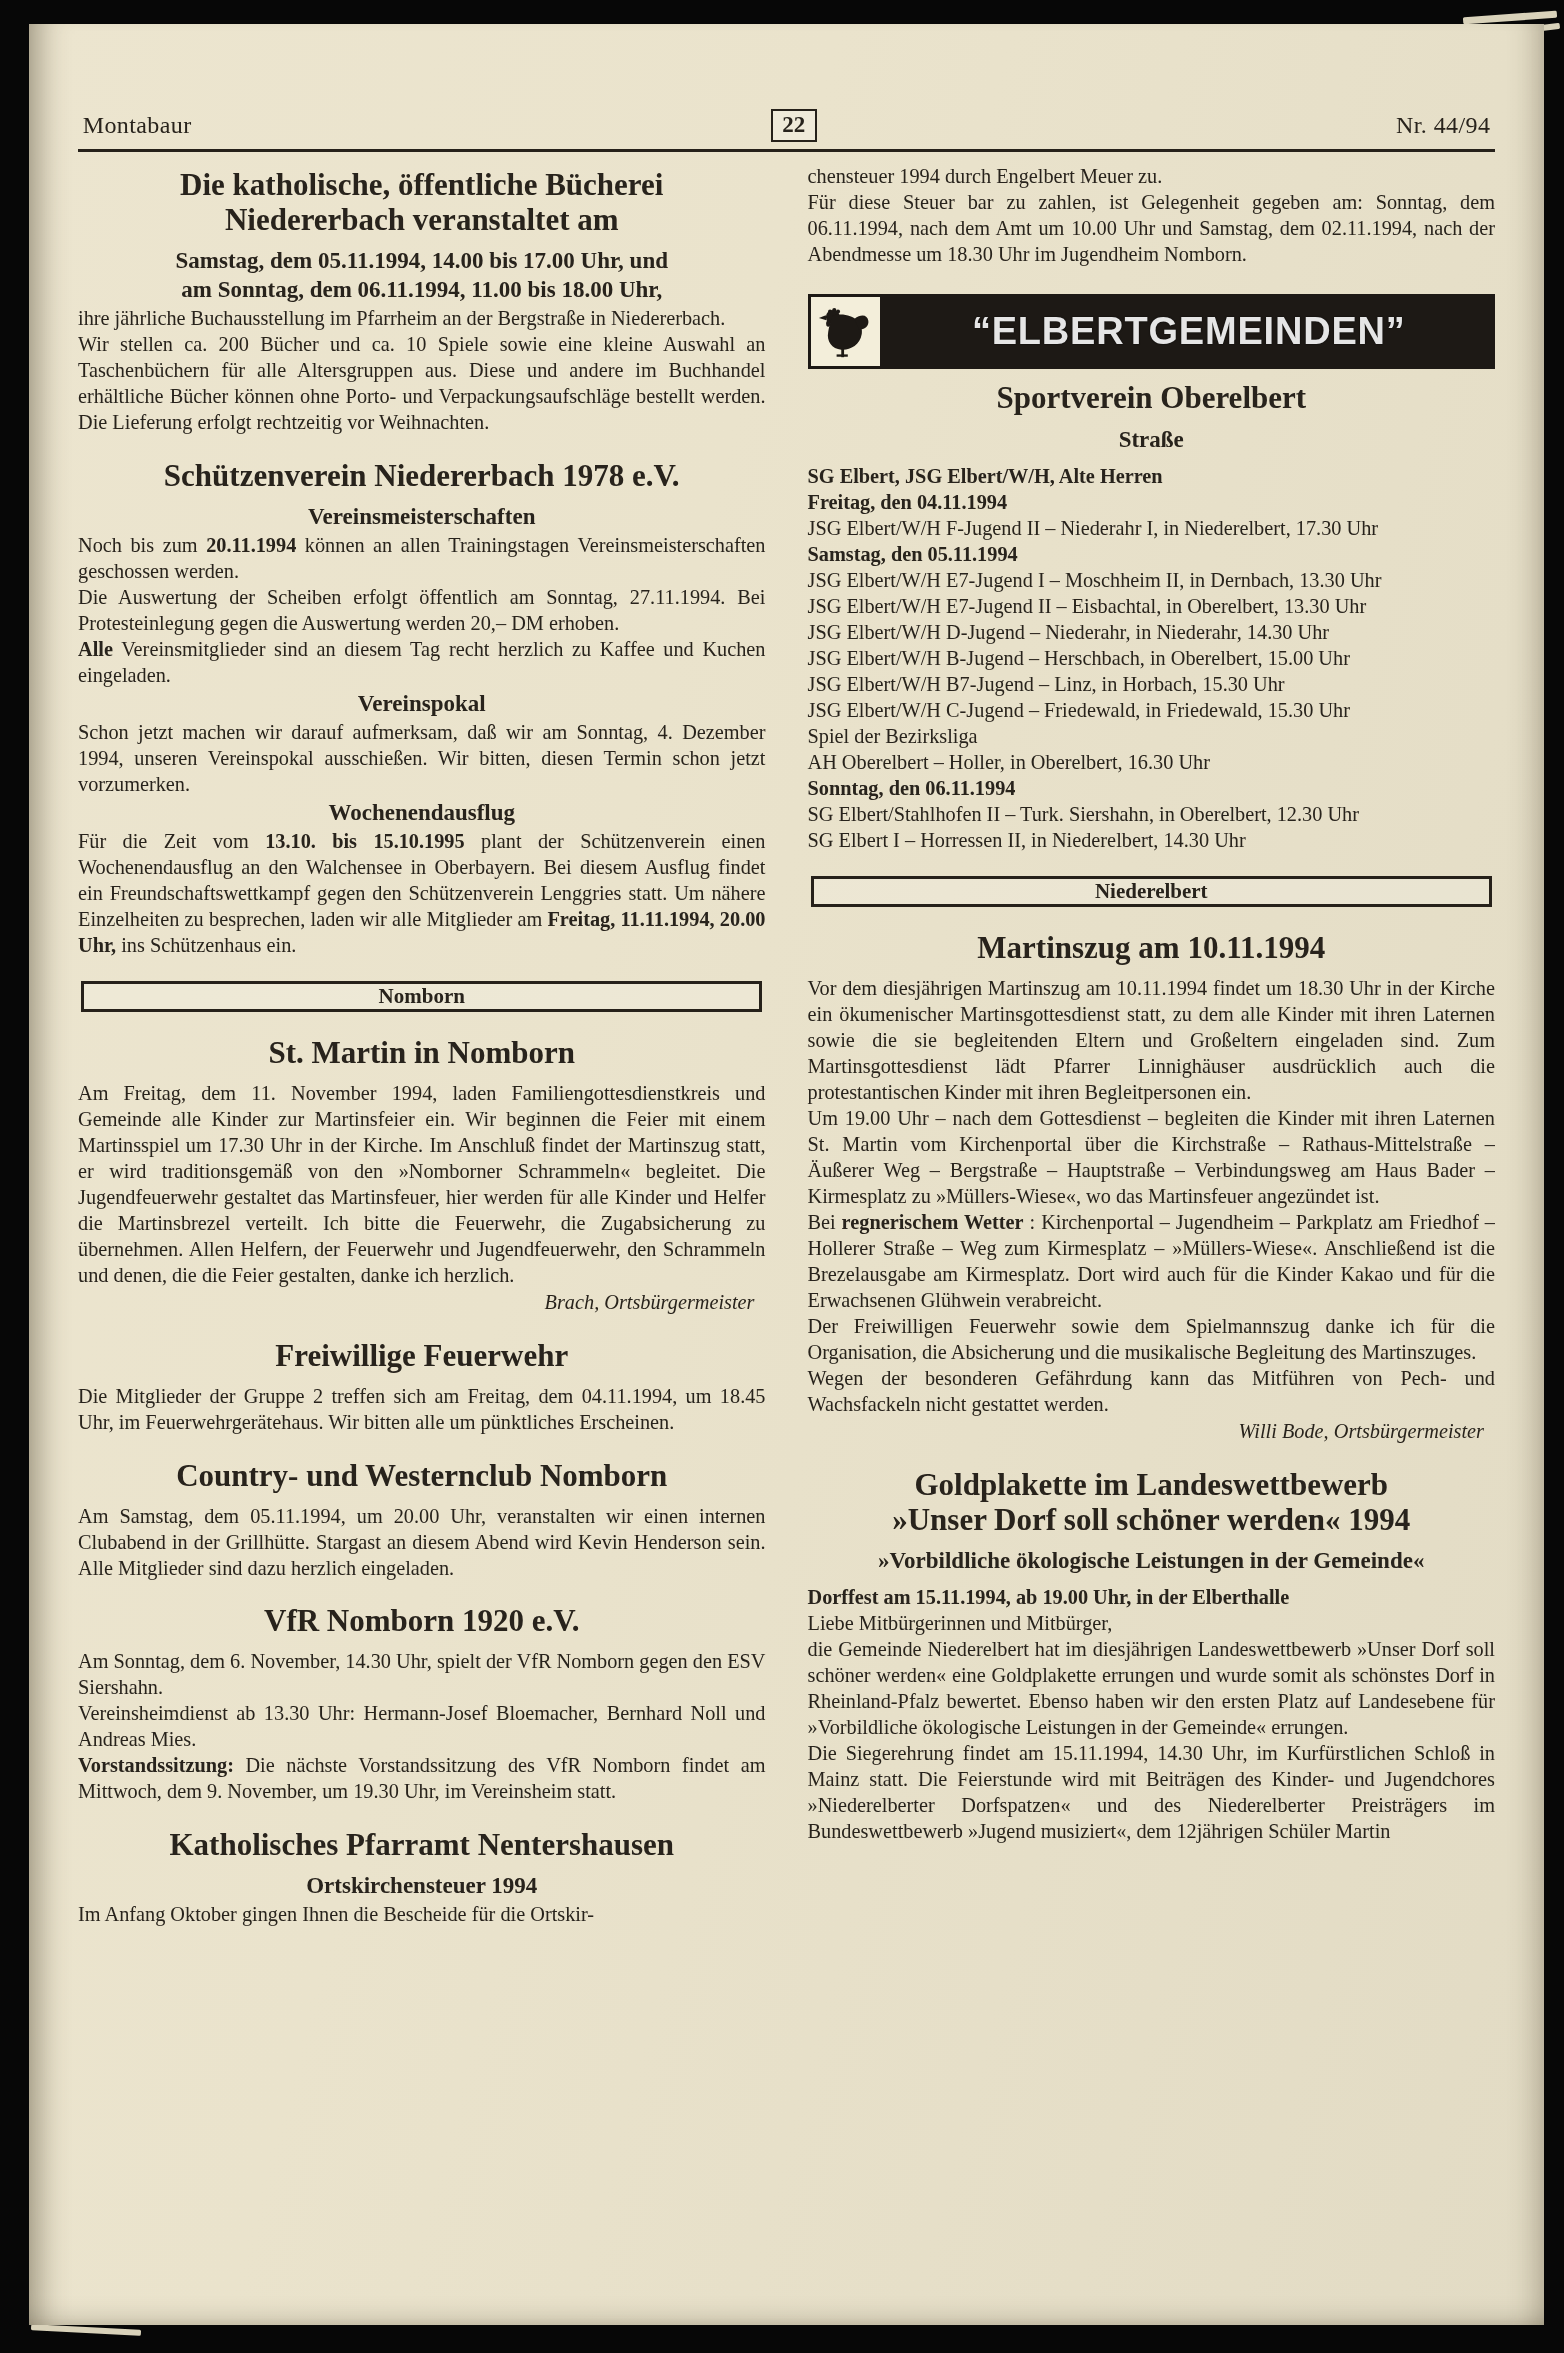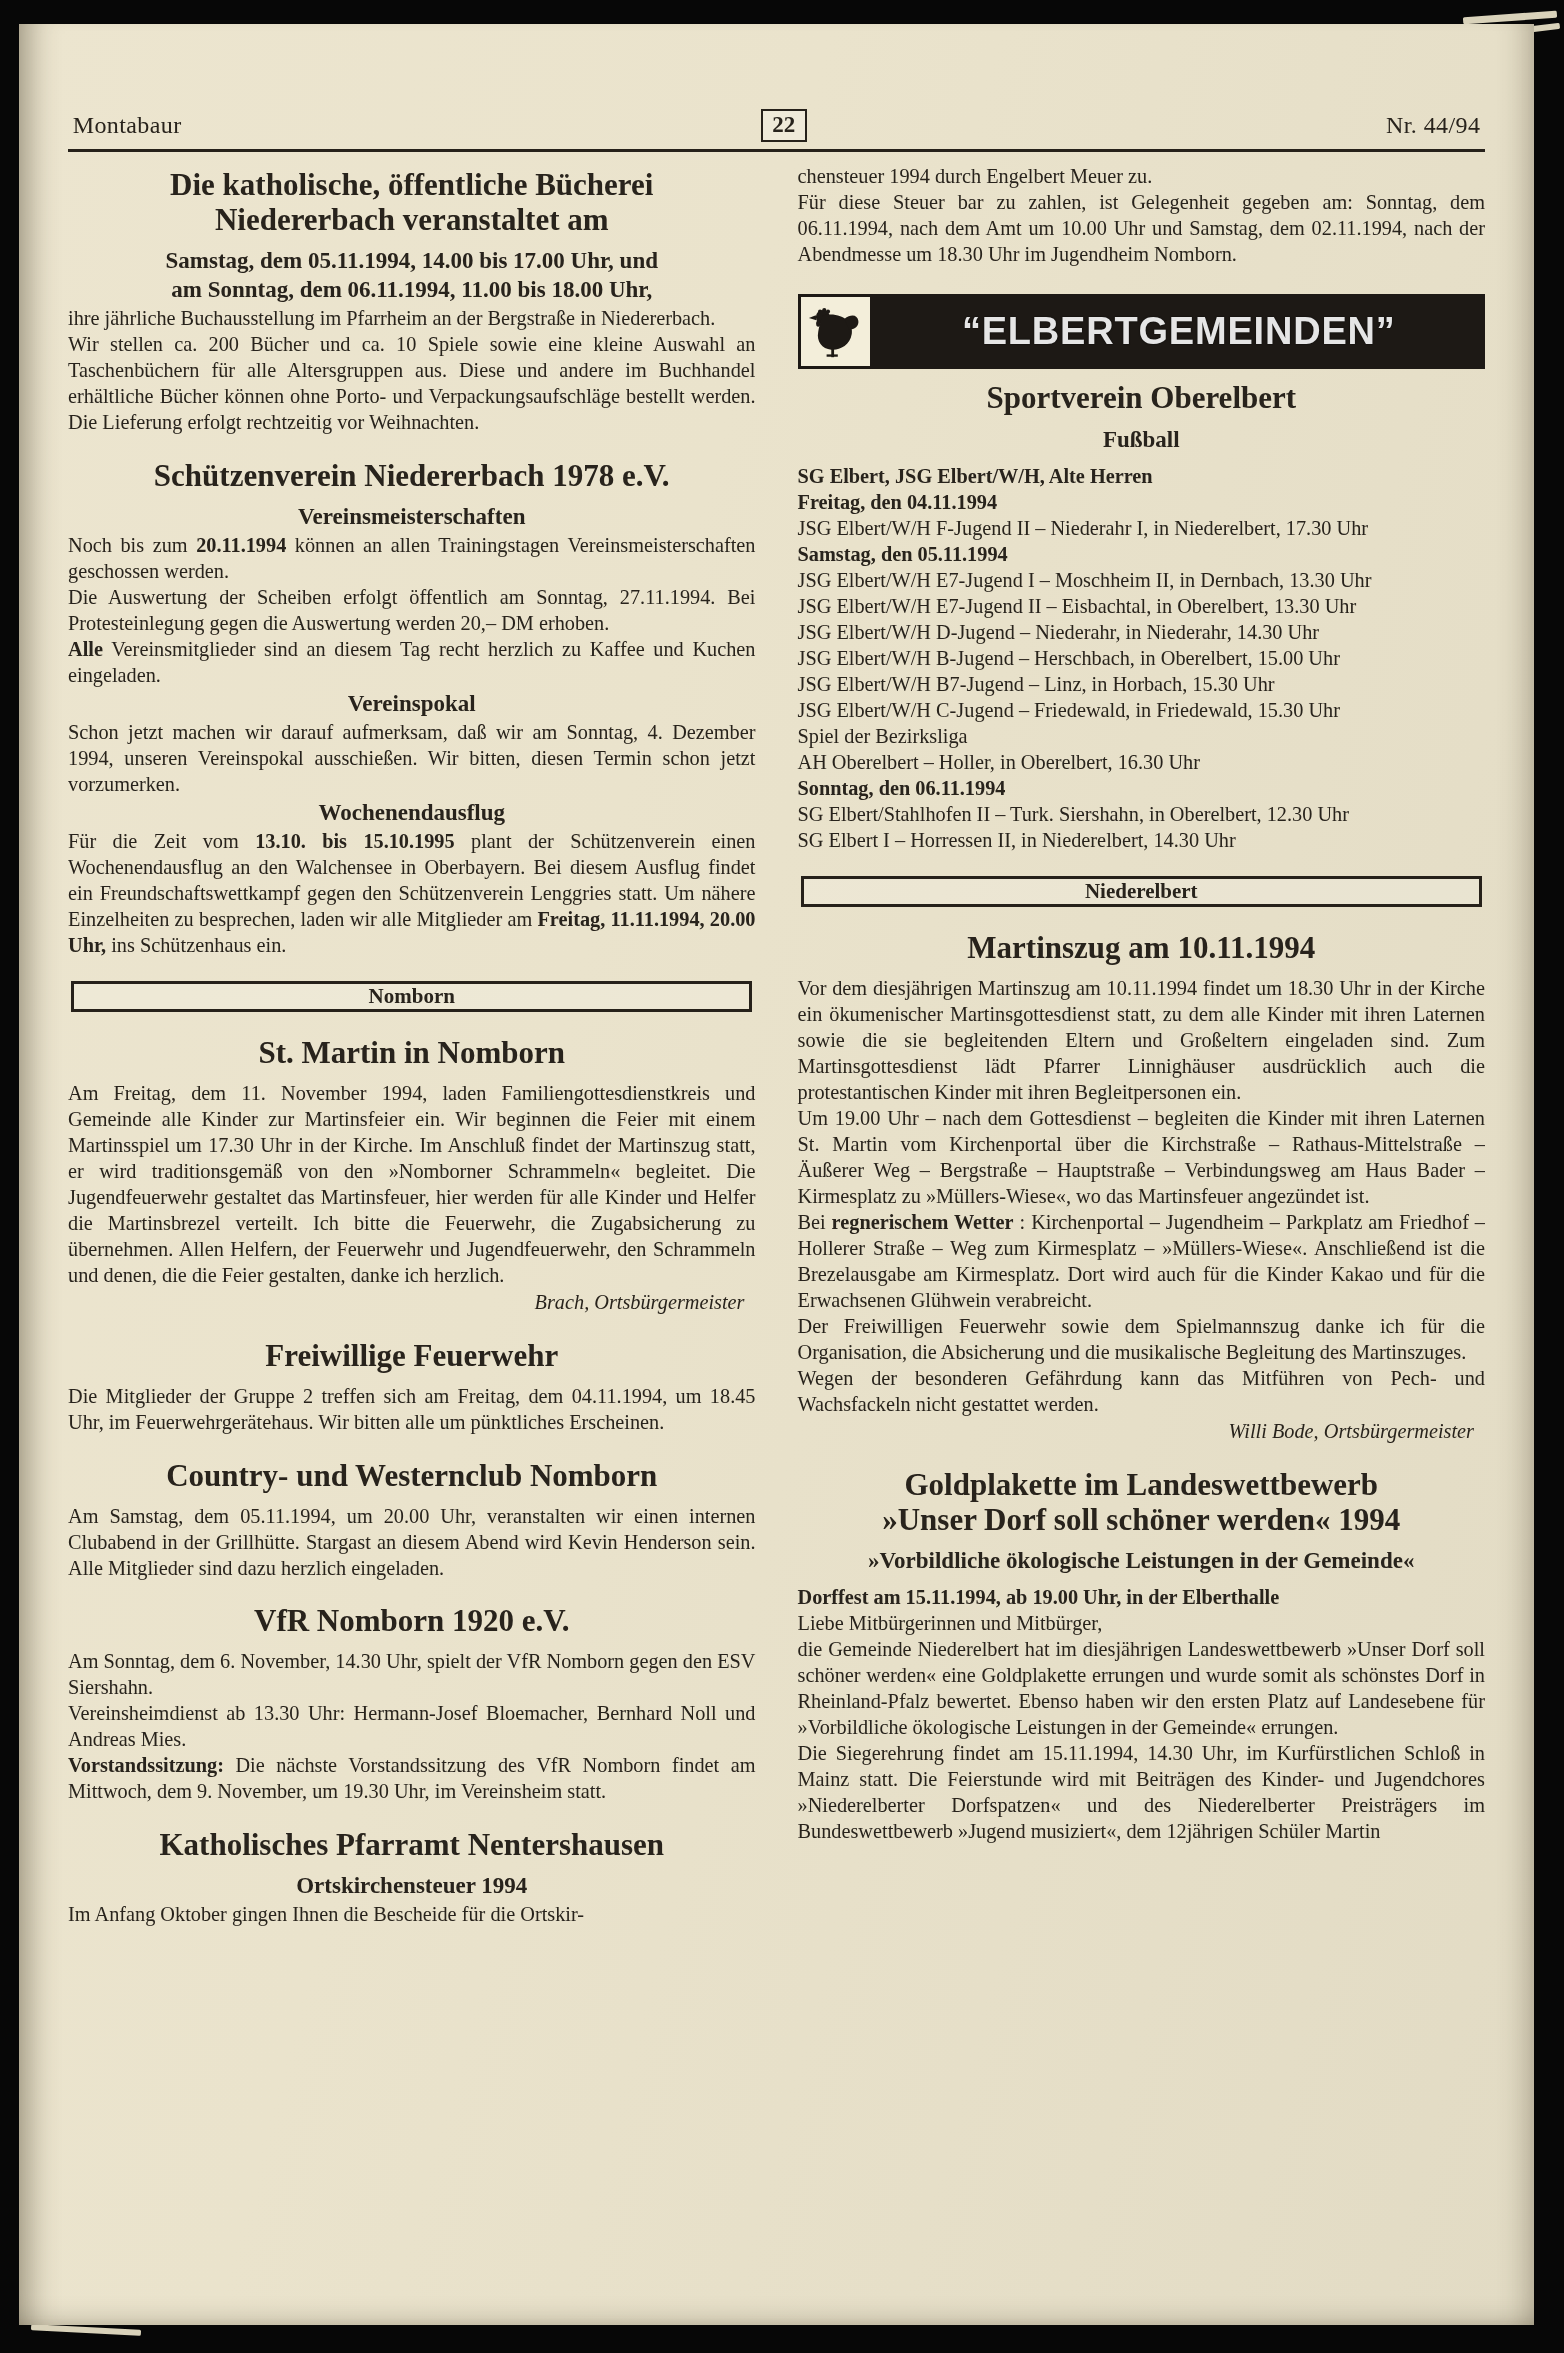--- a/index.html
+++ b/index.html
@@ -5,21 +5,21 @@
   html,body{margin:0;padding:0;}
   body{
     width:1565px;height:2354px;
     background:#070707;
     font-family:"Liberation Serif","DejaVu Serif",serif;
     color:#28231c;
     position:relative;
     overflow:hidden;
   }
   .page{
-    position:absolute;left:19px;top:23.5px;
+    position:absolute;left:29px;top:23.5px;
     width:1515px;height:2301px;
     background:linear-gradient(105deg,#ece5cf 0%,#eae3cc 38%,#e6dfc8 70%,#e2dbc4 100%);
     box-shadow:inset 36px 0 31px -27px rgba(60,50,30,.45),
                inset -31px 0 28px -23.5px rgba(60,50,30,.30),
                inset 0 -23.5px 23.5px -19px rgba(60,50,30,.25);
     padding:85px 49px 15.6px 49px;
     box-sizing:border-box;
     overflow:hidden;
   }
   .stack-strip{position:absolute;background:#d9d2ba;border-radius:1.6px;}
@@ -166,21 +166,21 @@
               <rect x="26" y="48" width="3" height="9"></rect>
               <rect x="21" y="54" width="12" height="2.5"></rect>
             </g>
           </svg>
         </div>
         <div class="elbert-bar">“ELBERTGEMEINDEN”</div>
       </div>
 
       <div>
         <div class="h2" style="margin-top:12px">Sportverein Oberelbert</div>
-        <div class="sub">Fußball</div>
+        <div class="sub">Straße</div>
         <div class="gap-sm"></div>
         <div class="fixtures">
           <p class="p bold-line">SG Elbert, JSG Elbert/W/H, Alte Herren</p>
           <p class="p bold-line">Freitag, den 04.11.1994</p>
           <p class="p">JSG Elbert/W/H F-Jugend II – Niederahr I, in Niederelbert, 17.30 Uhr</p>
           <p class="p bold-line">Samstag, den 05.11.1994</p>
           <p class="p">JSG Elbert/W/H E7-Jugend I – Moschheim II, in Dernbach, 13.30 Uhr</p>
           <p class="p">JSG Elbert/W/H E7-Jugend II – Eisbachtal, in Oberelbert, 13.30 Uhr</p>
           <p class="p">JSG Elbert/W/H D-Jugend – Niederahr, in Niederahr, 14.30 Uhr</p>
           <p class="p">JSG Elbert/W/H B-Jugend – Herschbach, in Oberelbert, 15.00 Uhr</p>

